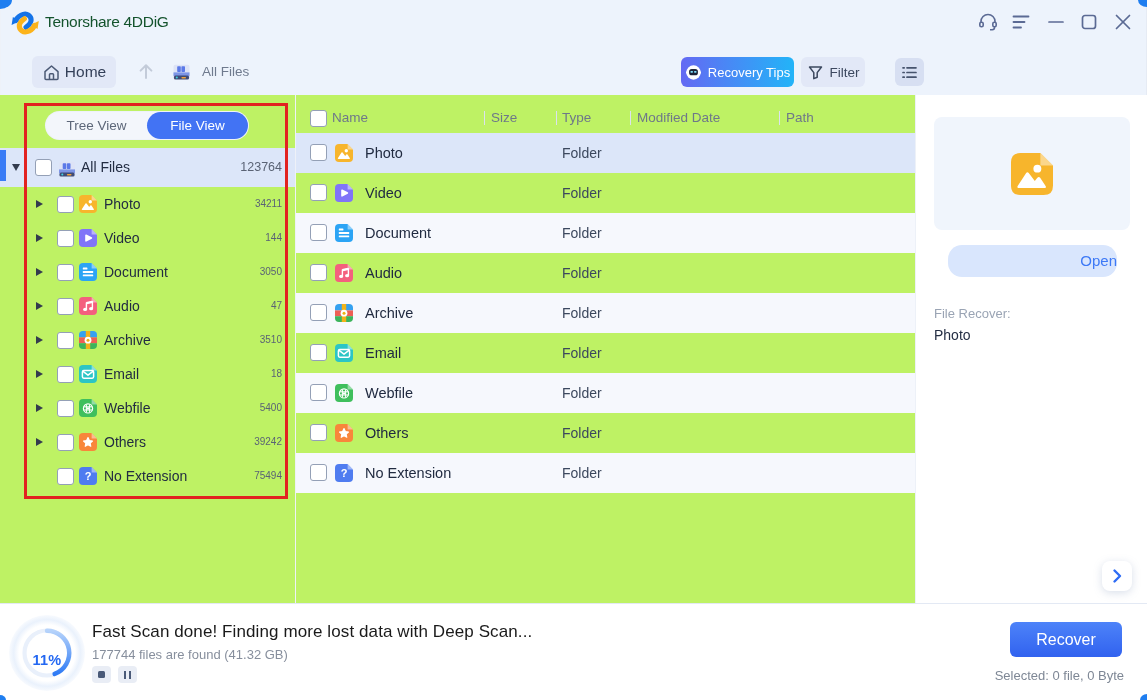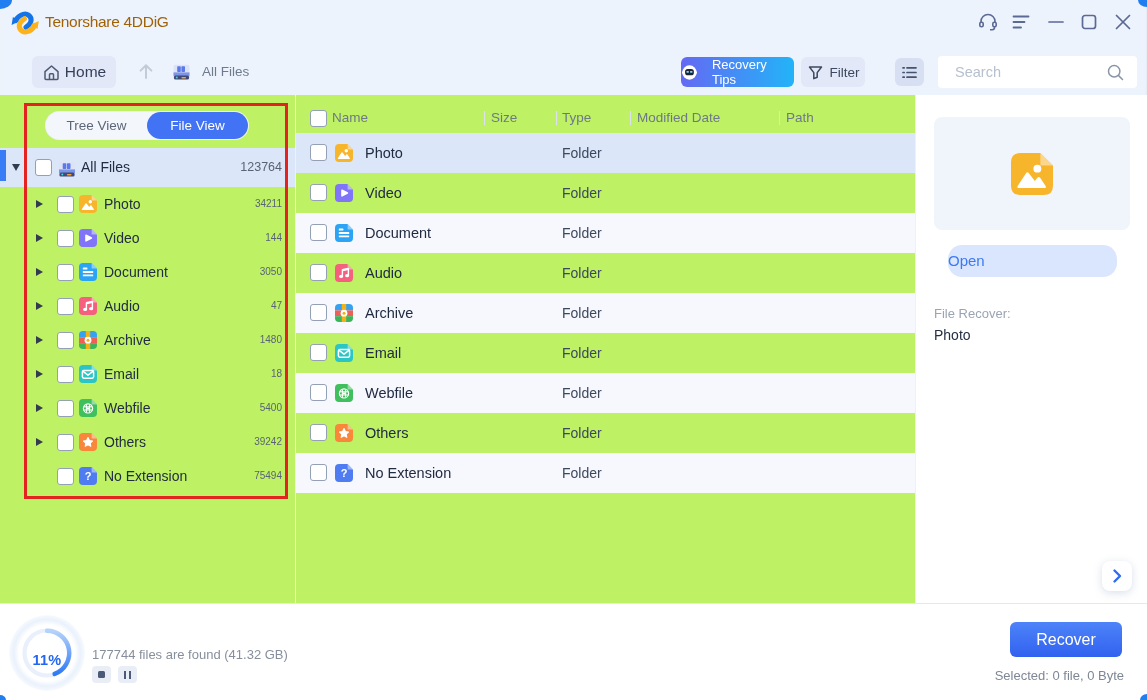--- a/index.html
+++ b/index.html
@@ -2,28 +2,28 @@
 <html><head>
 <meta charset="utf-8">
 <style>
 * { margin:0; padding:0; box-sizing:border-box; }
 html,body { width:1147px; height:700px; overflow:hidden; }
 body { font-family:"Liberation Sans", sans-serif; background:#edf3fc; position:relative; box-shadow:inset -1px 0 0 #e6ebf4, inset 1px 0 0 #eef2f9, inset 0 -1px 0 #eef2f9; }
 .abs { position:absolute; }
 
 
 #titlebar { position:absolute; left:0; top:0; width:1147px; height:44px; }
-#apptitle { position:absolute; left:45px; top:0; line-height:44px; font-size:15.5px; color:#a16207; letter-spacing:-.3px; }
+#apptitle { position:absolute; left:45px; top:0; line-height:44px; font-size:15.5px; color:#14532d; letter-spacing:-.3px; }
 .winico { position:absolute; top:0; height:44px; display:flex; align-items:center; justify-content:center; }
 
 
 #toolbar { position:absolute; left:8px; top:44px; width:1147px; height:51px; }
 #homebtn { position:absolute; left:24px; top:12px; width:84px; height:32px; background:#e2e8f7; border-radius:6px; display:flex; align-items:center; justify-content:center; gap:4px; color:#333f58; font-size:15.5px; }
 #allfiles-crumb { position:absolute; left:194px; top:12px; height:32px; line-height:32px; font-size:13.5px; color:#6f7a8e; }
-#rtips { position:absolute; left:673px; top:13px; width:113px; height:30px; border-radius:6px; background:linear-gradient(90deg,#6469f3 0%,#22b4f8 100%); color:#fff; font-size:13px; display:flex; align-items:center; justify-content:center; gap:14px; }
+#rtips { position:absolute; left:673px; top:13px; width:113px; height:30px; border-radius:6px; background:linear-gradient(90deg,#6469f3 0%,#22b4f8 100%); color:#fff; font-size:13px; display:flex; align-items:center; justify-content:center; gap:6px; }
 #filterbtn { position:absolute; left:793px; top:13px; width:64px; height:30px; border-radius:6px; background:#e2e8f7; color:#3c485f; font-size:13.5px; display:flex; align-items:center; justify-content:center; gap:6px; }
 #listbtn { position:absolute; left:887px; top:14px; width:29px; height:28px; border-radius:6px; background:#d7dff2; display:flex; align-items:center; justify-content:center; }
 #searchbox { position:absolute; left:930px; top:12px; width:199px; height:32px; border-radius:4px; background:#fff; }
 #searchbox span { position:absolute; left:17px; top:0; line-height:32px; font-size:14.5px; color:#b7c0ce; }
 
 
 #content { position:absolute; left:0; top:95px; width:1147px; height:508px; background:#bef264; }
 #sep1 { position:absolute; left:295px; top:0; width:1px; height:508px; background:#eef1f8; }
 #rightpanel { position:absolute; left:915px; top:0; width:232px; height:508px; background:#fff; border-left:1px solid #edf1f8; }
 
@@ -51,21 +51,21 @@
 .hlbl { position:absolute; top:0; line-height:38px; font-size:13.5px; color:#6e7889; }
 .htick { position:absolute; top:12px; width:1px; height:14px; background:#dbe2ee; }
 .trow { position:absolute; left:296px; width:619px; height:40px; }
 .trow .cb { position:absolute; left:14px; top:11px; }
 .trow .ficon { position:absolute; left:39px; top:11px; }
 .trow .nm { position:absolute; left:69px; top:0; line-height:40px; font-size:14.5px; color:#212b41; }
 .trow .tp { position:absolute; left:266px; top:0; line-height:40px; font-size:14px; color:#3c485e; }
 
 
 #prevbox { position:absolute; left:18px; top:22px; width:196px; height:113px; background:#f0f5fc; border-radius:8px; display:flex; align-items:center; justify-content:center; }
-#openbtn { position:absolute; left:32px; top:150px; width:169px; height:32px; background:#d9e6fd; border-radius:14px; text-align:left; line-height:32px; font-size:15px; color:#3d79f6; }
+#openbtn { position:absolute; left:32px; top:150px; width:169px; height:32px; background:#d9e6fd; border-radius:14px; text-align:right; line-height:32px; font-size:15px; color:#3d79f6; }
 #ffl { position:absolute; left:18px; top:211px; font-size:13px; color:#9aa4b4; }
 #ffv { position:absolute; left:18px; top:232px; font-size:14px; color:#242e44; }
 #chevbtn { position:absolute; left:186px; top:466px; width:30px; height:30px; background:#fff; border-radius:8px; box-shadow:0 2px 8px rgba(120,140,180,.28); display:flex; align-items:center; justify-content:center; }
 
 
 #bottombar { position:absolute; left:0; top:603px; width:1147px; height:97px; background:#fff; border-top:1px solid #e3e9f4; }
 #halo { position:absolute; left:9px; top:11px; width:76px; height:76px; border-radius:50%; background:radial-gradient(circle, rgba(255,255,255,0) 52%, rgba(205,223,248,.42) 62%, rgba(235,242,252,.25) 72%, rgba(255,255,255,0) 78%); }
 #ringwrap { position:absolute; left:21px; top:23px; width:52px; height:52px; }
 #pct { position:absolute; left:21px; top:30px; width:52px; height:52px; text-align:center; line-height:52px; font-size:14.5px; font-weight:bold; color:#2468f2; letter-spacing:.2px; }
 #scantitle { position:absolute; left:92px; top:18px; font-size:17px; color:#1a1a1a; letter-spacing:.1px; }
@@ -170,27 +170,20 @@
   <div id="listbtn">
       <svg width="17" height="17" viewBox="0 0 17 17" stroke="#46536d" stroke-width="1.7" stroke-linecap="round">
         <line x1="6" y1="3.8" x2="15" y2="3.8"></line>
         <line x1="6" y1="8.5" x2="15" y2="8.5"></line>
         <line x1="6" y1="13.2" x2="15" y2="13.2"></line>
         <line x1="2" y1="3.8" x2="3.2" y2="3.8"></line>
         <line x1="2" y1="8.5" x2="3.2" y2="8.5"></line>
         <line x1="2" y1="13.2" x2="3.2" y2="13.2"></line>
       </svg>
     </div>
-  <div id="searchbox">
-      <span>Search</span>
-      <svg class="abs" style="left:168px;top:7px" width="19" height="19" viewBox="0 0 19 19" fill="none" stroke="#8b95a6" stroke-width="1.5">
-        <circle cx="8.2" cy="8.2" r="5.7"></circle>
-        <line x1="12.6" y1="12.6" x2="16.5" y2="16.5" stroke-linecap="round"></line>
-      </svg>
-    </div>
 </div>
 
 <div id="content">
   <div id="sep1"></div>
   <div id="blueind"></div>
     <div id="tabs">
       <div id="tab1">Tree View</div>
       <div id="tab2">File View</div>
     </div>
     <div id="allrow">
@@ -268,21 +261,21 @@
           <g clip-path="url(#arc)">
             <rect x="0" y="0" width="18" height="6.4" fill="#35a1f0"></rect>
             <rect x="0" y="6.4" width="18" height="5.8" fill="#ee5f55"></rect>
             <rect x="0" y="12.2" width="18" height="5.8" fill="#3cb45c"></rect>
             <rect x="6.8" y="0" width="4.4" height="18" fill="#f2b319"></rect>
             <circle cx="9" cy="9.2" r="3.4" fill="#fff"></circle>
             <circle cx="9" cy="9.2" r="1.5" fill="#eeb211"></circle>
           </g>
         </svg></span>
       <span class="lbl">Archive</span>
-      <span class="cnt">1480</span>
+      <span class="cnt">3510</span>
     </div>
 <div class="srow" style="top:262px">
       <div class="tri-r"></div>
       <span class="cb" style="left:57px"></span>
       <span class="ficon"><svg width="18" height="18" viewBox="0 0 18 18">
           <path d="M4,0 H12.6 L18,5.4 V14 Q18,18 14,18 H4 Q0,18 0,14 V4 Q0,0 4,0 Z" fill="#2cc5c5"></path>
           <path d="M12.6,0 L12.6,5.4 L18,5.4 Z" fill="rgba(255,255,255,.45)"></path>
           <rect x="3.4" y="5.6" width="11.2" height="7.6" rx="1.4" stroke="#fff" stroke-width="1.5" fill="none"></rect>
           <path d="M4.4,6.6 L9,10.2 L13.6,6.6" stroke="#fff" stroke-width="1.5" fill="none" stroke-linecap="round" stroke-linejoin="round"></path>
         </svg></span>
@@ -475,20 +468,21 @@
         <defs>
           <linearGradient id="rg" x1="0" y1="0" x2="0" y2="1">
             <stop offset="0" stop-color="#b6d3fb"></stop>
             <stop offset="1" stop-color="#2f7bf5"></stop>
           </linearGradient>
         </defs>
         <circle cx="26" cy="26" r="22.5" fill="#fff" stroke="#e9f0fb" stroke-width="4.2"></circle>
         <path d="M26,3.75 A22.25,22.25 0 0 1 33.6,46.9" fill="none" stroke="url(#rg)" stroke-width="4.4" stroke-linecap="round"></path>
       </svg></div>
   <div id="pct">11%</div>
+  <div id="scantitle">Fast Scan done! Finding more lost data with Deep Scan...</div>
   <div id="scansub">177744 files are found (41.32 GB)</div>
   <div class="mctl" style="left:92px">
       <div style="width:7px;height:7px;background:#4a5a78;border-radius:1.5px"></div>
     </div>
   <div class="mctl" style="left:118px">
       <div style="display:flex;gap:2.5px">
         <div style="width:2.5px;height:8px;background:#4a5a78"></div>
         <div style="width:2.5px;height:8px;background:#4a5a78"></div>
       </div>
     </div>

